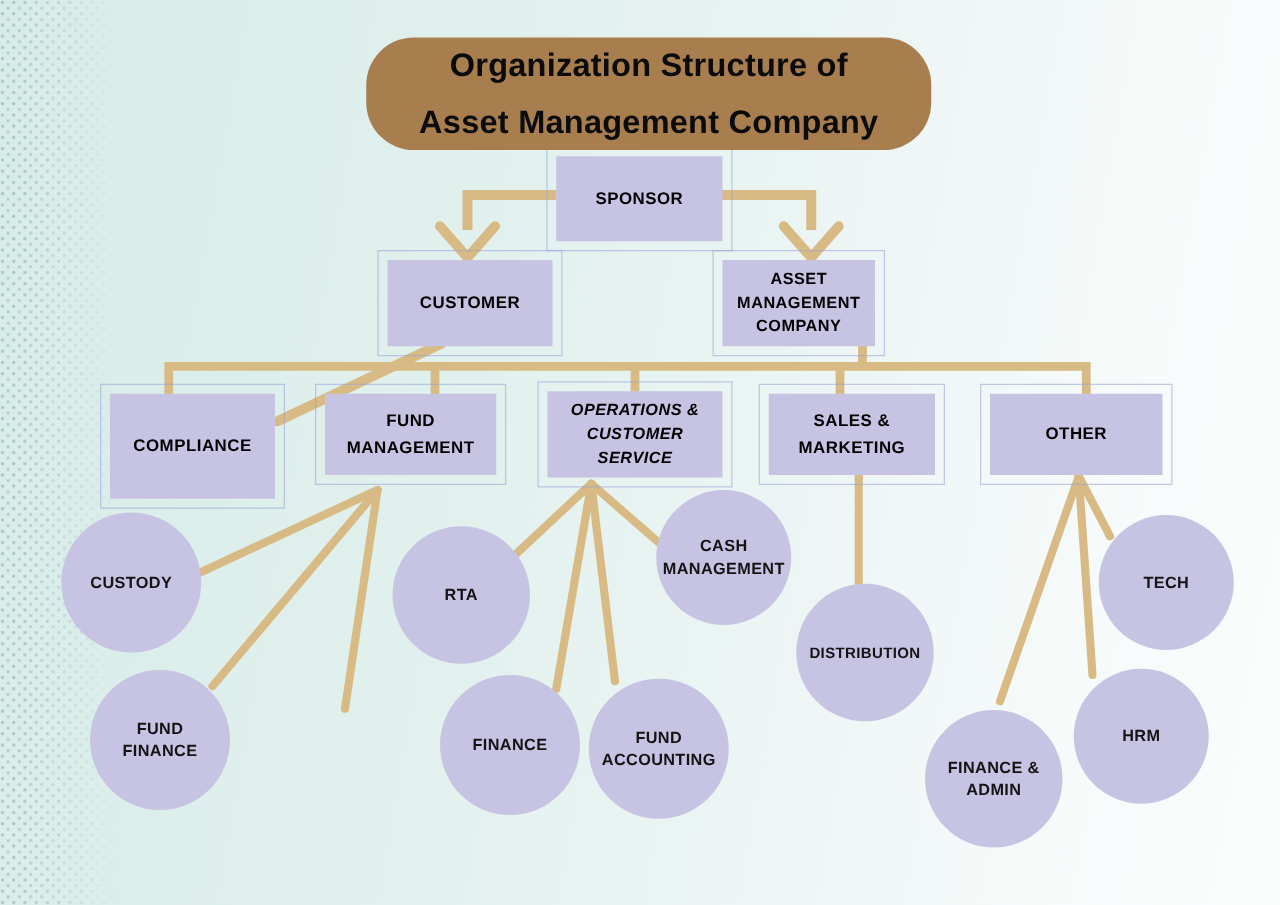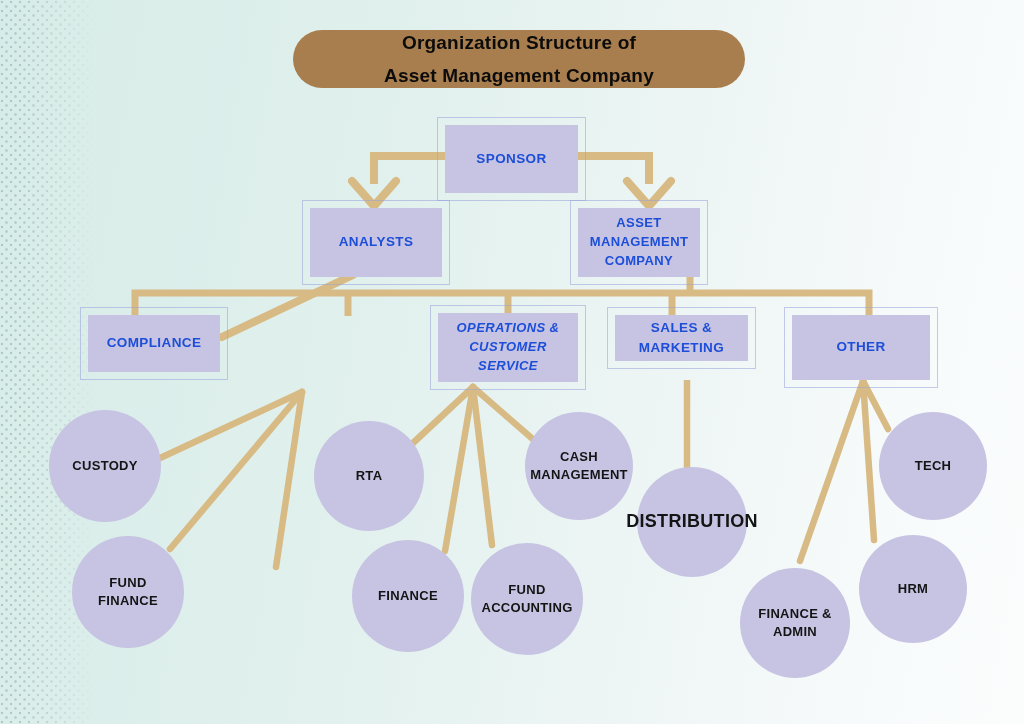--- a/index.html
+++ b/index.html
@@ -16,29 +16,29 @@
     content:"";position:absolute;left:0;top:0;bottom:0;width:95px;pointer-events:none;
     background-image:
       radial-gradient(circle at 2px 2px, rgba(105,140,150,.38) 1.1px, transparent 1.6px),
       radial-gradient(circle at 6.5px 6.5px, rgba(105,140,150,.30) 1.1px, transparent 1.6px);
     background-size:9px 9px;
     -webkit-mask-image:linear-gradient(to right,#000 20%,transparent 100%);
     mask-image:linear-gradient(to right,#000 20%,transparent 100%);
   }
   #connectors{position:absolute;left:0;top:0;z-index:1;}
   .banner{
-    position:absolute;left:293px;top:30px;width:452px;height:58px;z-index:3;
+    position:absolute;left:293px;top:30px;width:452px;height:90px;z-index:3;
     background:#a87e4e;border-radius:38px;
     display:flex;flex-direction:column;align-items:center;justify-content:center;
-    color:#0b0b0b;font-weight:bold;font-size:19px;letter-spacing:.2px;line-height:1.75;
+    color:#0b0b0b;font-weight:bold;font-size:26px;letter-spacing:.2px;line-height:1.75;
   }
   .box{
     position:absolute;z-index:2;background:#c7c4e3;
     display:flex;align-items:center;justify-content:center;text-align:center;
-    color:#1d4ed8;font-weight:bold;font-size:13.5px;letter-spacing:.4px;line-height:1.5;
+    color:#000000;font-weight:bold;font-size:13.5px;letter-spacing:.4px;line-height:1.5;
     padding:2px 8px;box-sizing:border-box;
   }
   .box::before{
     content:"";position:absolute;inset:-8px;
     border:1.6px solid rgba(151,162,216,.55);pointer-events:none;
   }
   .circle{
     position:absolute;z-index:2;background:#c7c4e3;border-radius:50%;
     display:flex;align-items:center;justify-content:center;text-align:center;
     color:#141414;font-weight:bold;font-size:13px;letter-spacing:.3px;line-height:1.4;
@@ -88,60 +88,63 @@
   <div class="banner">
     <div>Organization Structure of</div>
     <div>Asset Management Company</div>
   </div>
 
   <div class="box" style="left:445px;top:125px;width:133px;height:68px;">
     <span>SPONSOR</span>
   </div>
 
   <div class="box" style="left:310px;top:208px;width:132px;height:69px;">
-    <span>ANALYSTS</span>
+    <span>CUSTOMER</span>
   </div>
   <div class="box" style="left:578px;top:208px;width:122px;height:69px;font-size:13px;line-height:1.45;">
     <span>ASSET MANAGEMENT COMPANY</span>
   </div>
 
-  <div class="box" style="left:88px;top:315px;width:132px;height:57px;">
+  <div class="box" style="left:88px;top:315px;width:132px;height:84px;">
     <span>COMPLIANCE</span>
+  </div>
+  <div class="box" style="left:260px;top:315px;width:137px;height:65px;">
+    <span style="max-width:118px;">FUND MANAGEMENT</span>
   </div>
   <div class="box" style="left:438px;top:313px;width:140px;height:69px;font-size:13px;line-height:1.45;">
     <span style="max-width:118px;font-style:italic;">OPERATIONS &amp; CUSTOMER SERVICE</span>
   </div>
-  <div class="box" style="left:615px;top:315px;width:133px;height:46px;">
+  <div class="box" style="left:615px;top:315px;width:133px;height:65px;">
     <span style="max-width:100px;">SALES &amp; MARKETING</span>
   </div>
   <div class="box" style="left:792px;top:315px;width:138px;height:65px;">
     <span>OTHER</span>
   </div>
 
   <div class="circle" style="left:49px;top:410px;width:112px;height:112px;">
     <span>CUSTODY</span>
   </div>
   <div class="circle" style="left:72px;top:536px;width:112px;height:112px;">
     <span style="max-width:92px;">FUND FINANCE</span>
   </div>
 
   <div class="circle" style="left:314px;top:421px;width:110px;height:110px;">
     <span>RTA</span>
   </div>
-  <div class="circle" style="left:525px;top:412px;width:108px;height:108px;">
+  <div class="circle" style="left:525px;top:392px;width:108px;height:108px;">
     <span style="max-width:100px;">CASH MANAGEMENT</span>
   </div>
   <div class="circle" style="left:352px;top:540px;width:112px;height:112px;">
     <span>FINANCE</span>
   </div>
   <div class="circle" style="left:471px;top:543px;width:112px;height:112px;">
     <span style="max-width:104px;">FUND ACCOUNTING</span>
   </div>
 
-  <div class="circle" style="left:637px;top:467px;width:110px;height:110px;font-size:18px;text-align:right;">
+  <div class="circle" style="left:637px;top:467px;width:110px;height:110px;font-size:12px;text-align:right;">
     <span>DISTRIBUTION</span>
   </div>
 
   <div class="circle" style="left:879px;top:412px;width:108px;height:108px;justify-content:center;">
     <span>TECH</span>
   </div>
   <div class="circle" style="left:859px;top:535px;width:108px;height:108px;">
     <span>HRM</span>
   </div>
   <div class="circle" style="left:740px;top:568px;width:110px;height:110px;">

